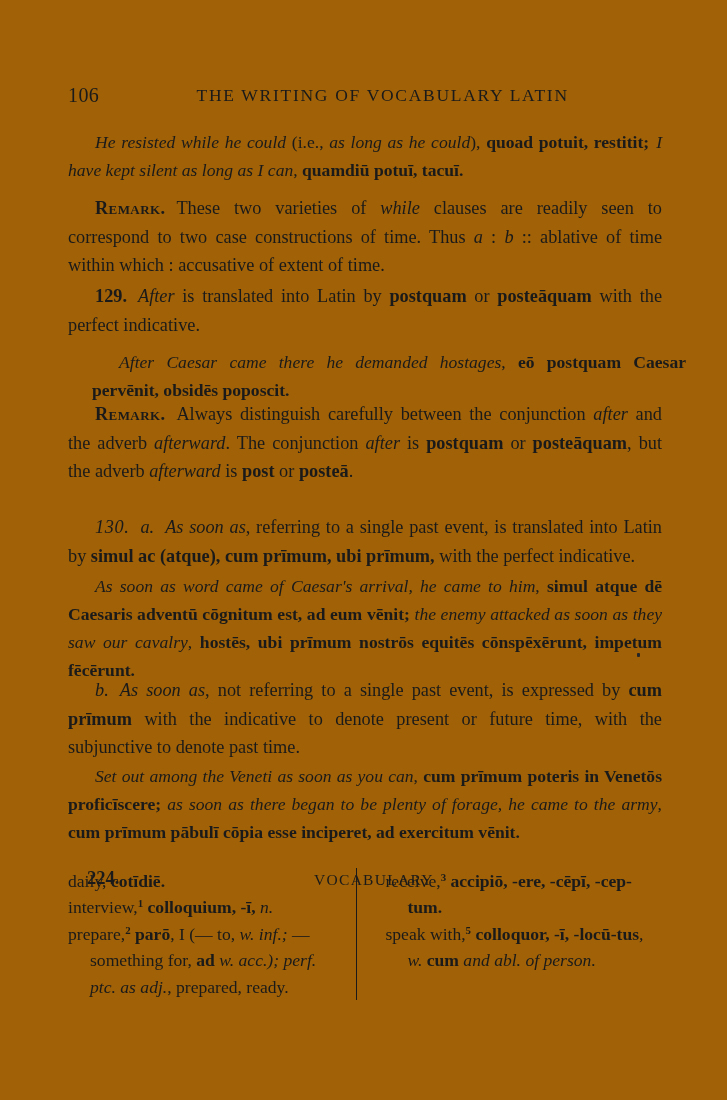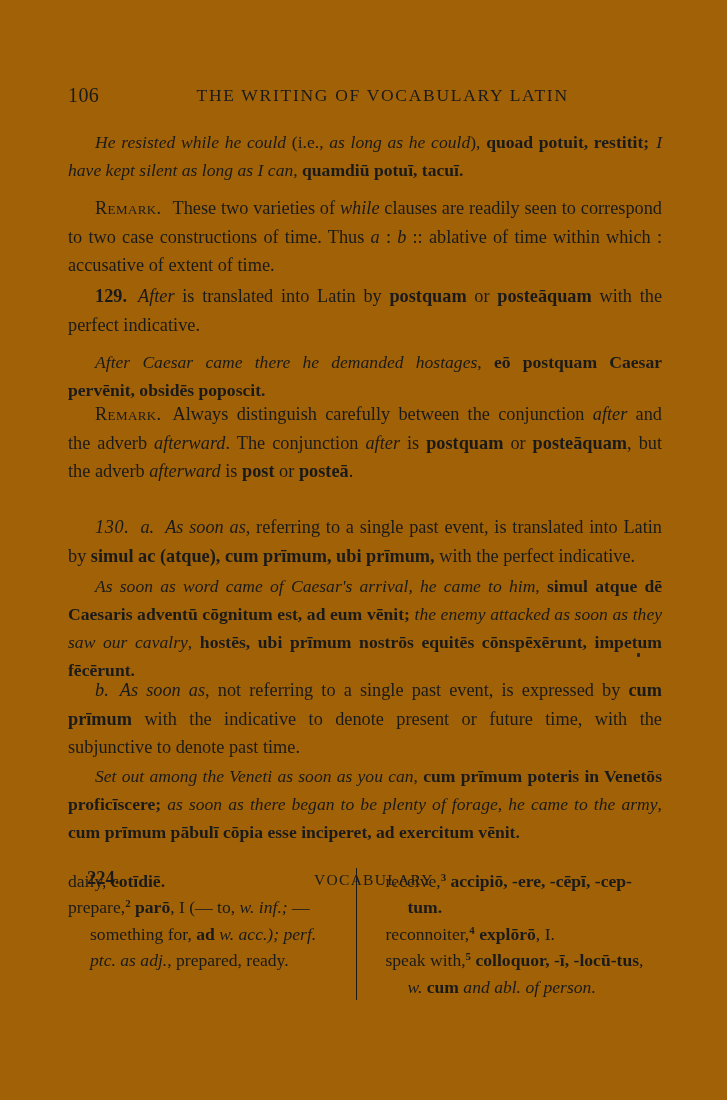--- a/index.html
+++ b/index.html
@@ -74,20 +74,21 @@
     font-style: italic;
     font-weight: normal;
   }
   .rom {
     font-style: normal;
     font-weight: normal;
   }
   .sc {
     font-variant: small-caps;
     letter-spacing: 0.4px;
+    font-weight: bold;
   }
   .num-os {
     font-style: italic;
     font-variant-numeric: oldstyle-nums;
     font-feature-settings: "onum" 1;
     letter-spacing: 0.6px;
   }
   .gap {
     display: inline-block;
     width: 7px;
@@ -175,21 +176,21 @@
   </div>
 
   <div class="blk" style="top:194px;">
     <span class="ind"></span><span class="sc">Remark.</span><span class="gap2"></span><span>These two varieties of </span><span class="it">while</span><span> clauses are readily seen to correspond to two case constructions of time.  Thus </span><span class="it">a</span><span> : </span><span class="it">b</span><span> :: ablative of time within which : accusative of extent of time.</span>
   </div>
 
   <div class="blk" style="top:282px;">
     <span class="ind"></span><span class="bold">129.</span><span class="gap2"></span><span class="it">After</span><span> is translated into Latin by </span><span class="bold">postquam</span><span> or </span><span class="bold">posteāquam</span><span> with the perfect indicative.</span>
   </div>
 
-  <div class="blk ex" style="top:348px;">
+  <div class="blk ex" style="top:348px;margin-left:24px;">
     <span class="ind"></span><span class="it">After Caesar came there he demanded hostages</span><span class="rom">, </span><span class="bold">eō postquam Caesar pervēnit, obsidēs poposcit.</span>
   </div>
 
   <div class="blk" style="top:400px;">
     <span class="ind"></span><span class="sc">Remark.</span><span class="gap2"></span><span>Always distinguish carefully between the conjunction </span><span class="it">after</span><span> and the adverb </span><span class="it">afterward</span><span>.  The conjunction </span><span class="it">after</span><span> is </span><span class="bold">postquam</span><span> or </span><span class="bold">posteāquam</span><span>, but the adverb </span><span class="it">afterward</span><span> is </span><span class="bold">post</span><span> or </span><span class="bold">posteā</span><span>.</span>
   </div>
 
   <div class="blk" style="top:513px;">
     <span class="ind"></span><span class="num-os">130.</span><span class="gap2"></span><span class="it">a.</span><span class="gap2"></span><span class="it">As soon as</span><span>, referring to a single past event, is translated into Latin by </span><span class="bold">simul ac (atque), cum prīmum, ubi prīmum,</span><span> with the perfect indicative.</span>
   </div>
@@ -210,30 +211,30 @@
     <span class="vocab-num">224.</span>
     <span class="vocab-title">VOCABULARY</span>
   </div>
 
   <div class="vocab-body">
 
     <div class="vcol left">
 
       <div class="ventry"><span>daily, </span><span class="bold">cotīdiē.</span></div>
 
+      <div class="ventry"><span>interview,</span><sup>1</sup><span class="bold"> colloquium, -ī, </span><span class="it">n.</span></div>
 
       <div class="ventry"><span>prepare,</span><sup>2</sup><span class="bold"> parō</span><span>, I (— to, </span><span class="it">w. inf.;</span><span> — something for, </span><span class="bold">ad</span><span class="it"> w. acc.); </span><span class="it">perf. ptc. as adj.</span><span>, prepared, ready.</span></div>
 
     </div>
 
     <div class="vcol right">
 
       <div class="ventry"><span>receive,</span><sup>3</sup><span class="bold"> accipiō, -ere, -cēpī, -cep-tum.</span></div>
 
-      <div class="ventry"><span>reconnoiter,</span><sup>4</sup><span class="bold"> explōrō</span><span>, I.</span></div>
 
       <div class="ventry"><span>speak with,</span><sup>5</sup><span class="bold"> colloquor, -ī, -locū-tus</span><span class="it">, w. </span><span class="bold">cum</span><span class="it"> and abl. of person.</span></div>
 
     </div>
   </div>
 
   <div class="speck" style="left:637px; top:653px;"></div>
 
 </div>
 

